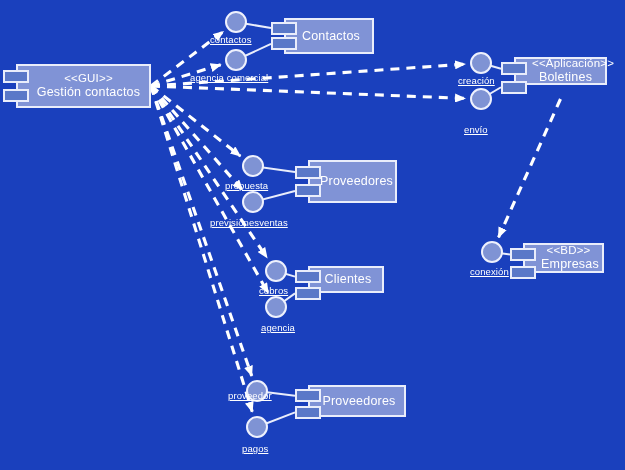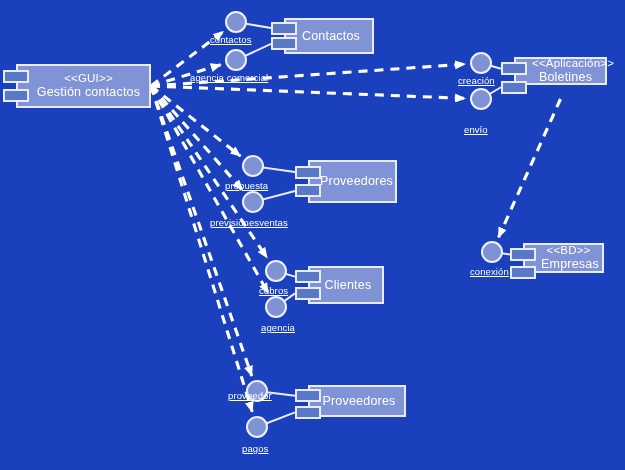--- a/index.html
+++ b/index.html
@@ -127,21 +127,21 @@
       </div>
       <div class="tab" style="left: 501px; top: 62.26px;"></div>
       <div class="tab" style="left: 501px; top: 80.74px;"></div>
       <div class="component single" style="left: 308px; top: 160px; width: 89px; height: 43px;">
         <div class="ctext">
           <span class="cname">Proveedores</span>
         </div>
       </div>
       <div class="tab" style="left: 295px; top: 165.54px;"></div>
       <div class="tab" style="left: 295px; top: 184.46px;"></div>
-      <div class="component single" style="left: 308px; top: 266px; width: 76px; height: 38px;">
+      <div class="component single" style="left: 308px; top: 266px; width: 76px; height: 27px;">
         <div class="ctext">
           <span class="cname">Clientes</span>
         </div>
       </div>
       <div class="tab" style="left: 295px; top: 270.14px;"></div>
       <div class="tab" style="left: 295px; top: 286.86px;"></div>
       <div class="component" style="left: 523px; top: 243px; width: 81px; height: 30px;">
         <div class="ctext">
           <span class="stereo">&lt;&lt;BD&gt;&gt;</span>
           <span class="cname">Empresas</span>

